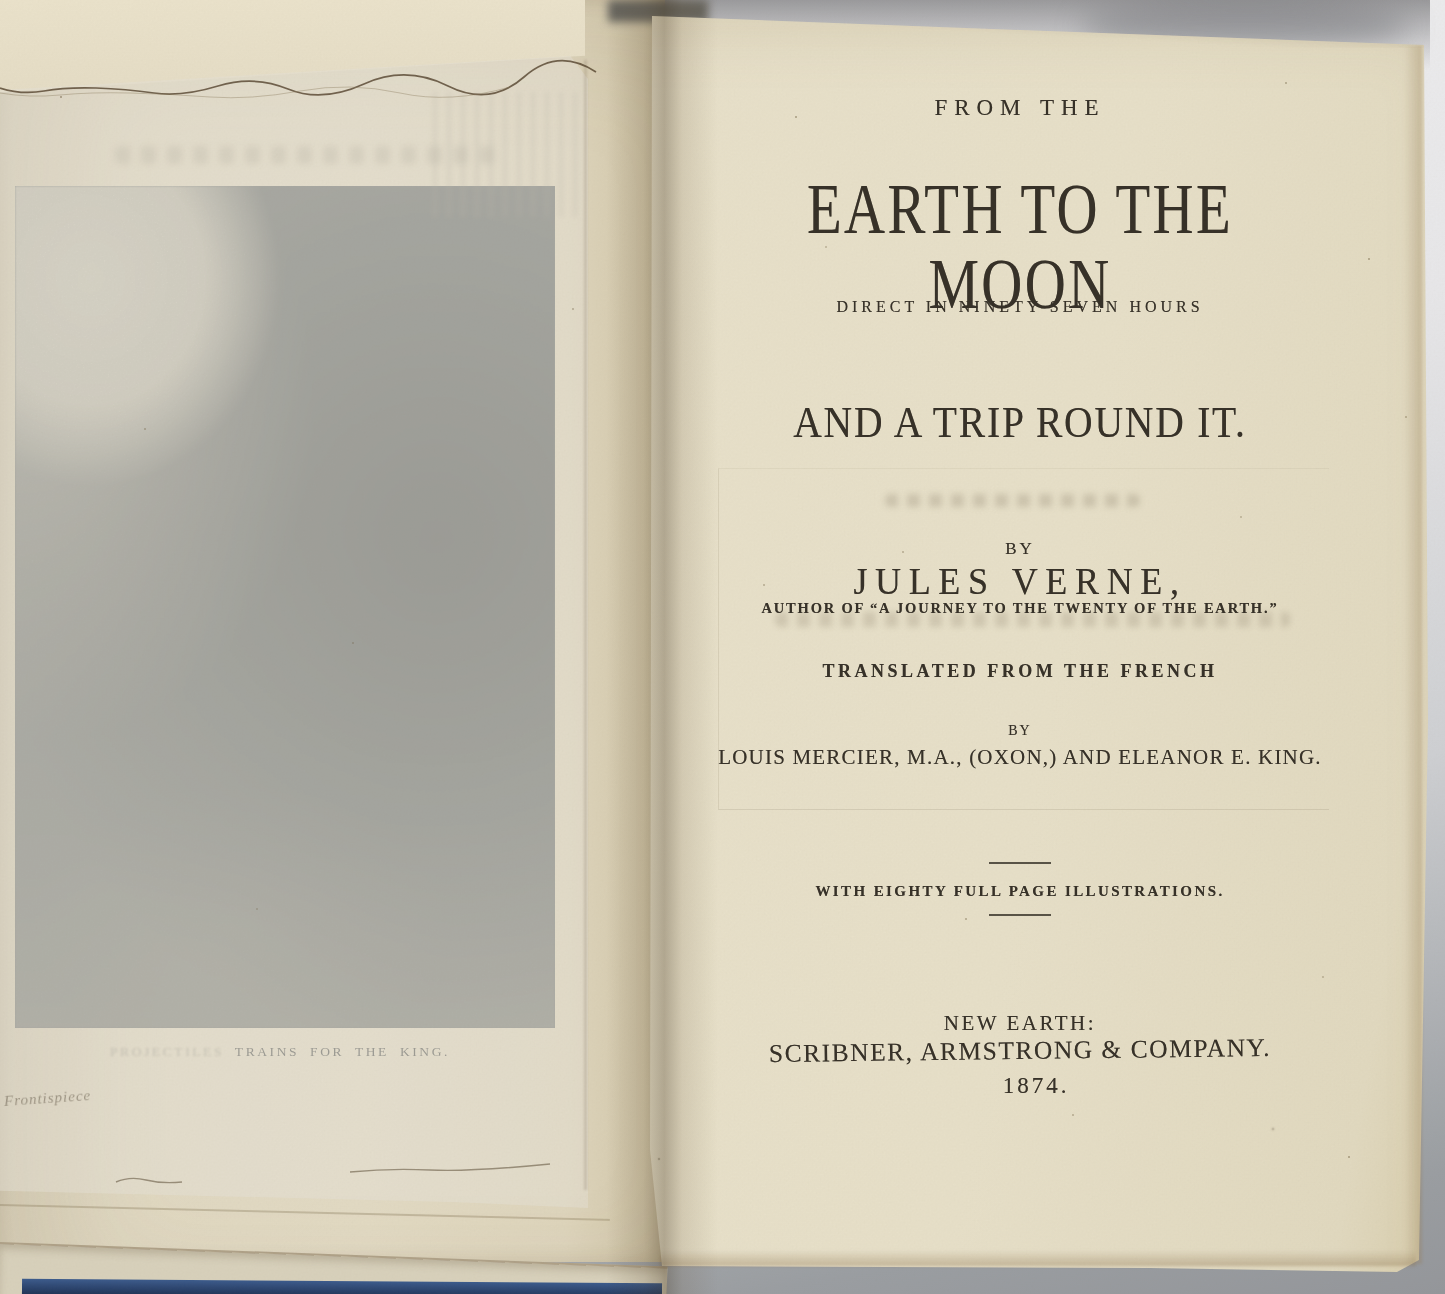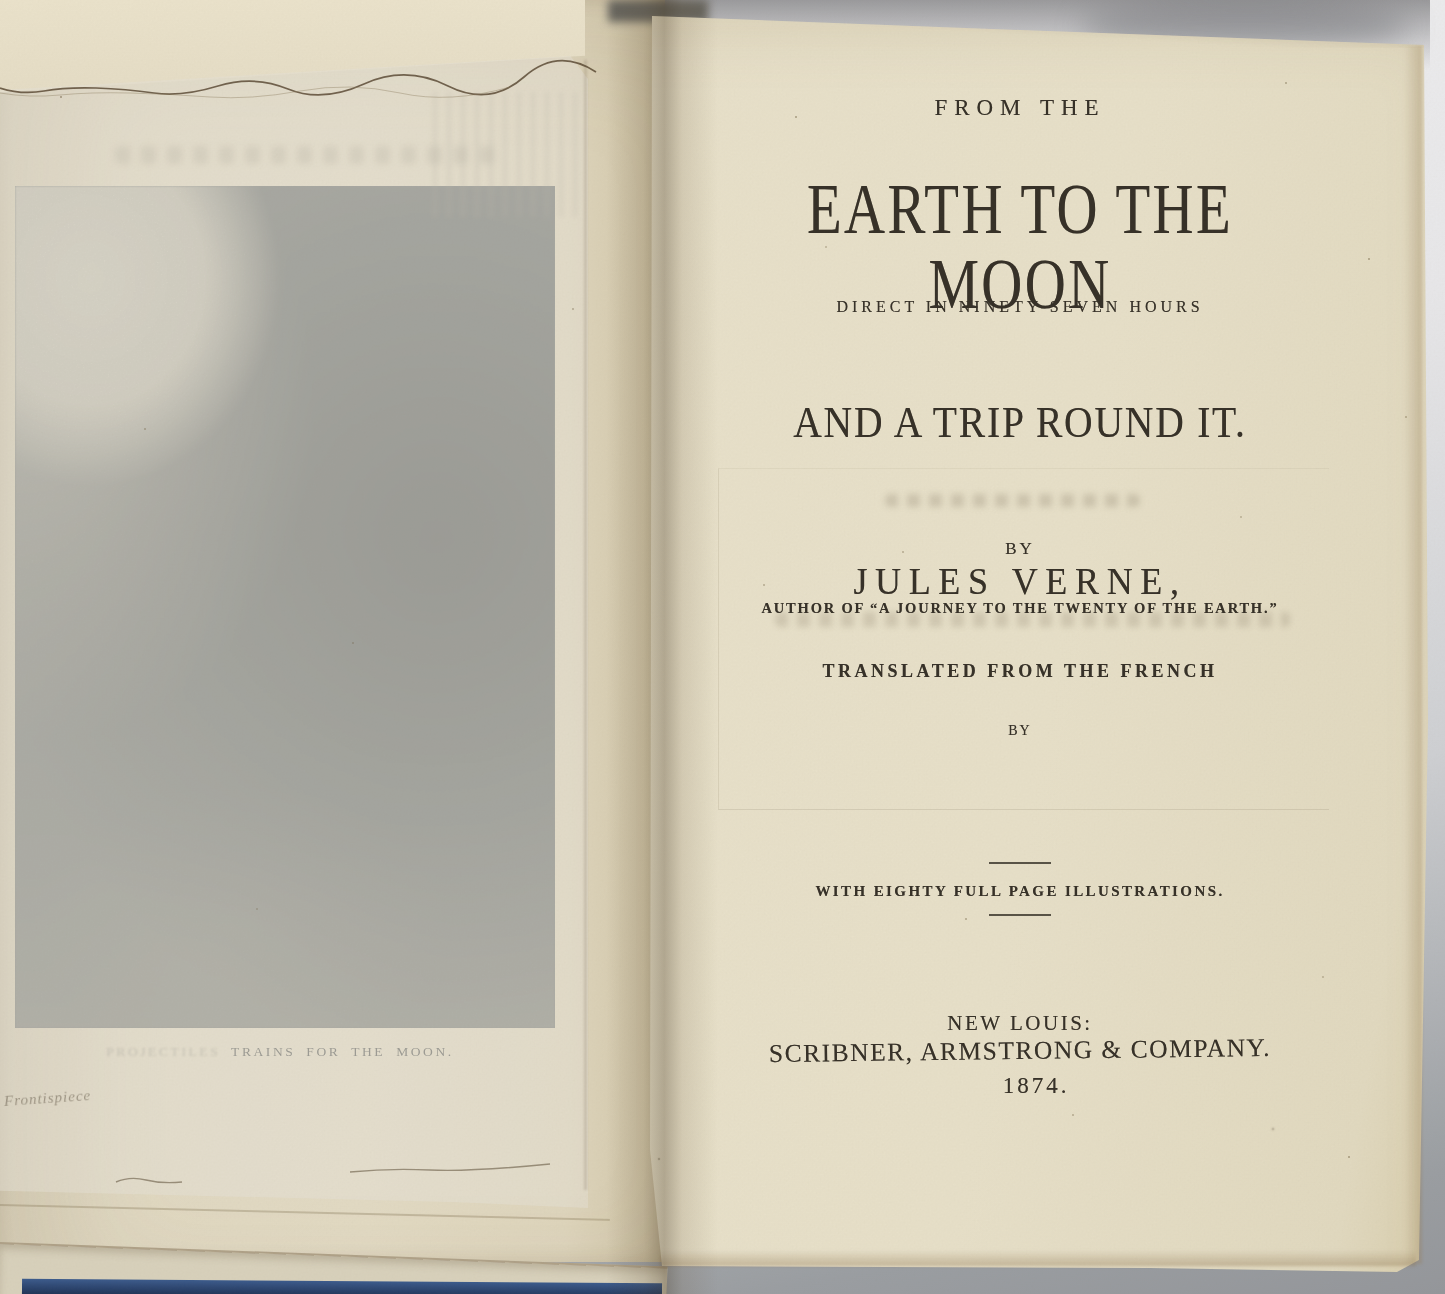--- a/index.html
+++ b/index.html
@@ -138,21 +138,21 @@
         <rect width="100%" height="100%" filter="url(#grain)" opacity="0.16"></rect>
       </svg>
   </div>
 
   <div class="abs ghost-mirror"></div>
   <div class="abs ghost-stripes"></div>
 
   <div class="abs caption">
     <span class="fade1">PROJECTILES</span>
     <span> </span>
-    <span>TRAINS FOR THE MOON.</span>
+    <span>TRAINS FOR THE KING.</span>
   </div>
 
   <div class="abs tissue"></div>
   <div class="abs tissue-right-edge"></div>
 
   <svg class="abs" style="left:0;top:46px" width="600" height="60">
     <path d="M0,42 q22,7 44,3 t52,-3 t58,5 t64,-7 t70,3 t76,-5 t84,2 t76,-9 t72,-5" fill="none" stroke="#53412c" stroke-width="1.7" opacity=".8"></path>
     <path d="M0,47 q30,5 60,2 t70,-2 t80,4 t90,-6 t100,2 t110,-6" fill="none" stroke="#8a7a5c" stroke-width="1" opacity=".4"></path>
   </svg>
 
@@ -178,28 +178,29 @@
 
   <div class="tp t-series">FROM THE</div>
   <div class="tp t-main">EARTH TO THE MOON</div>
   <div class="tp t-sub1">DIRECT IN NINETY-SEVEN HOURS</div>
   <div class="tp t-sub3">AND A TRIP ROUND IT.</div>
   <div class="tp t-by1">BY</div>
   <div class="tp t-author">JULES VERNE,</div>
   <div class="tp t-credit">AUTHOR OF “A JOURNEY TO THE TWENTY OF THE EARTH.”</div>
   <div class="tp t-trans">TRANSLATED FROM THE FRENCH</div>
   <div class="tp t-by2">BY</div>
+  <div class="tp t-translators">LOUIS MERCIER, M.A., (OXON,) AND ELEANOR E. KING.</div>
   <div class="rule rule1">
       <div></div>
     </div>
   <div class="tp t-illus">WITH EIGHTY FULL PAGE ILLUSTRATIONS.</div>
   <div class="rule rule2">
       <div></div>
     </div>
-  <div class="tp t-city">NEW LOUIS:</div>
+  <div class="tp t-city">NEW EARTH:</div>
   <div class="tp t-pub">SCRIBNER, ARMSTRONG &amp; COMPANY.</div>
   <div class="tp t-year">1874.</div>
 
   <div class="abs gutter"></div>
 
   <div class="abs speck" style="left:60px;top:96px"></div>
   <svg class="noise abs" style="left:0;top:0;width:1445px;height:1294px;pointer-events:none">
     <rect width="100%" height="100%" filter="url(#paper)" opacity="0.05"></rect>
   </svg>
 

